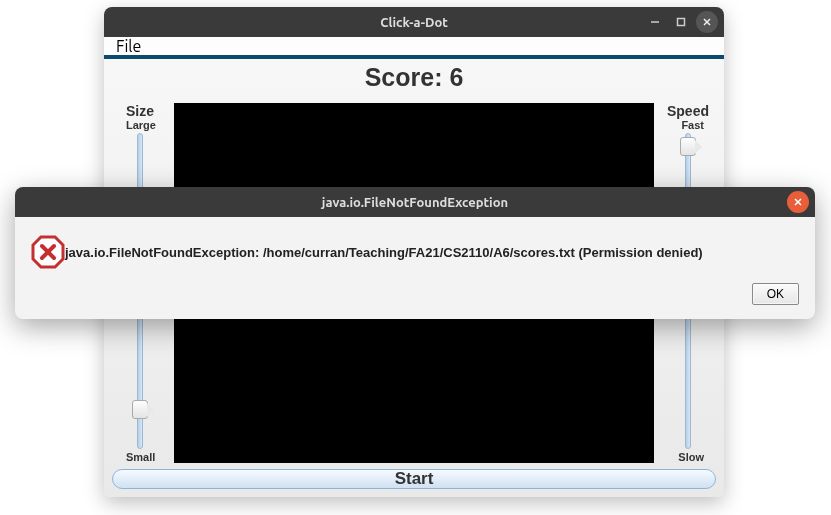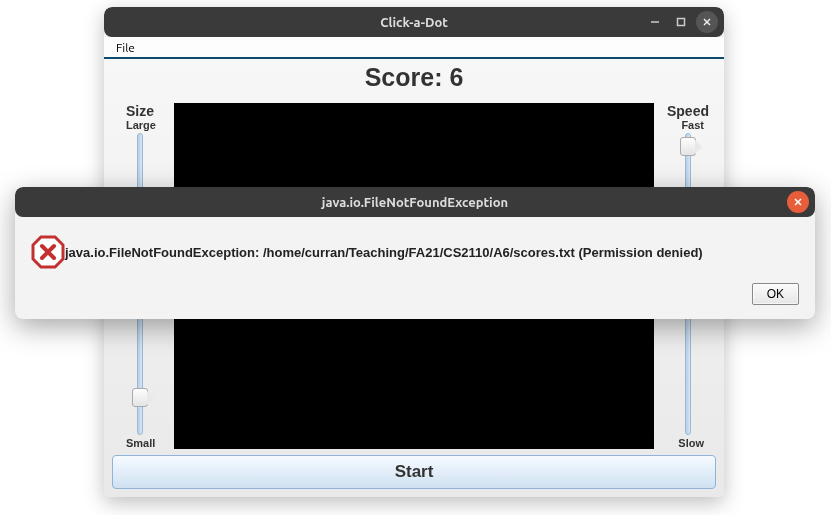--- a/index.html
+++ b/index.html
@@ -22,42 +22,41 @@
   }
   .titlebar {
     height: 30px;
     background: #3a3a3a;
     color: #ddd;
     display: flex;
     align-items: center;
     position: relative;
     font-size: 13px;
     font-weight: bold;
-    border-radius: 8px;
   }
   .titlebar .title { flex: 1; text-align: center; }
   .titlebar .controls {
     position: absolute; right: 6px; top: 4px;
     display: flex; gap: 4px;
   }
   .titlebar .ctrl {
     width: 22px; height: 22px;
     display: flex; align-items: center; justify-content: center;
     color: #ccc; font-size: 13px;
     border-radius: 50%;
   }
   .titlebar .ctrl.close { background: #555; }
   .menubar {
     height: 22px;
     background: #fdfdfd;
-    border-bottom: 2px solid #0c4a6e;
+    border-bottom: 4px solid #0c4a6e;
     display: flex;
     align-items: center;
     padding: 0 6px;
-    font-size: 12px;
+    font-size: 16px;
   }
   .menubar .menu-item { padding: 2px 6px; }
   .app-body {
     background: linear-gradient(#f7f7f7,#e9e9e9);
     height: calc(100% - 52px);
     padding: 2px 8px 8px 8px;
     display: flex;
     flex-direction: column;
   }
   .score {
@@ -116,24 +115,24 @@
     border-top: 7px solid transparent;
     border-bottom: 7px solid transparent;
     border-left: 7px solid #e8e8e8;
   }
   .canvas {
     flex: 1;
     background: #000;
   }
   .start-btn {
     margin-top: 6px;
-    height: 34px;
+    height: 20px;
     background: linear-gradient(#f6faff,#cfe1f2);
     border: 1px solid #8fb4d8;
-    border-radius: 4px;
+    border-radius: 10px;
     display: flex;
     align-items: center;
     justify-content: center;
     font-family: Verdana, Arial, sans-serif;
     font-size: 17px;
     font-weight: bold;
     color: #333;
   }
 
   

